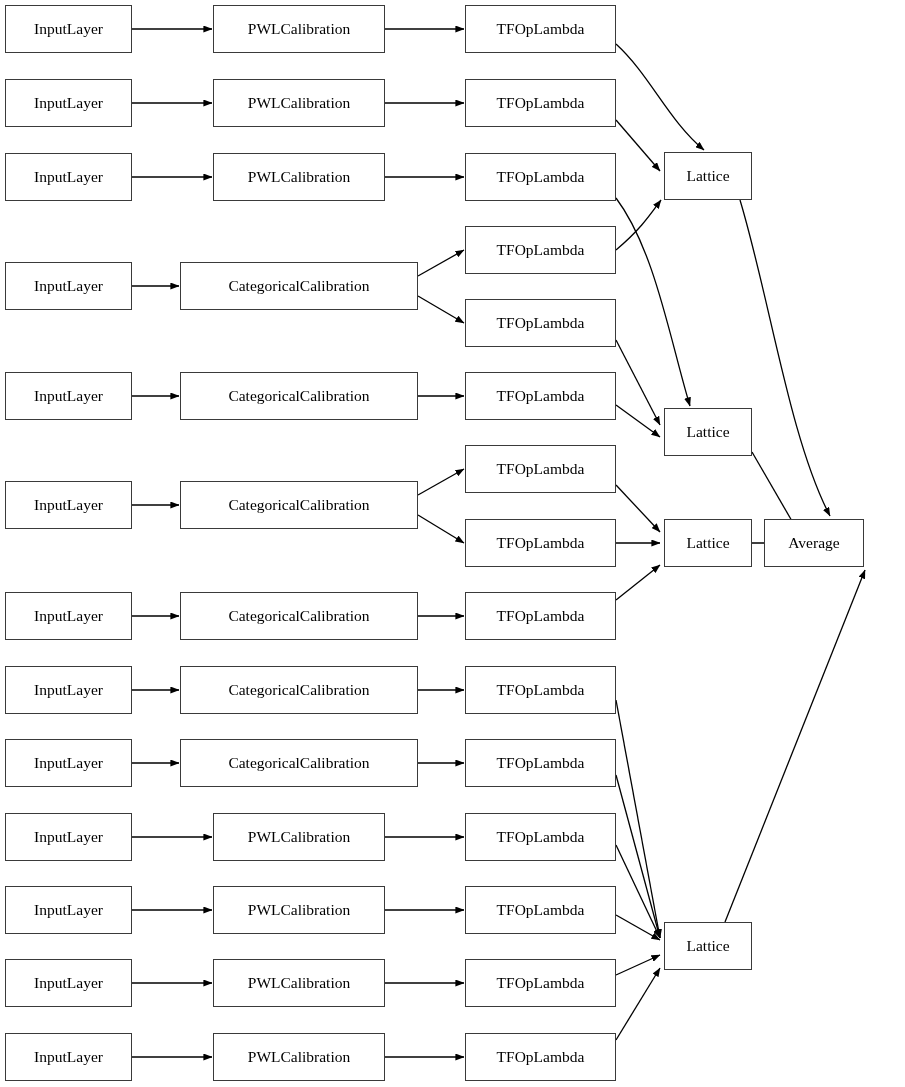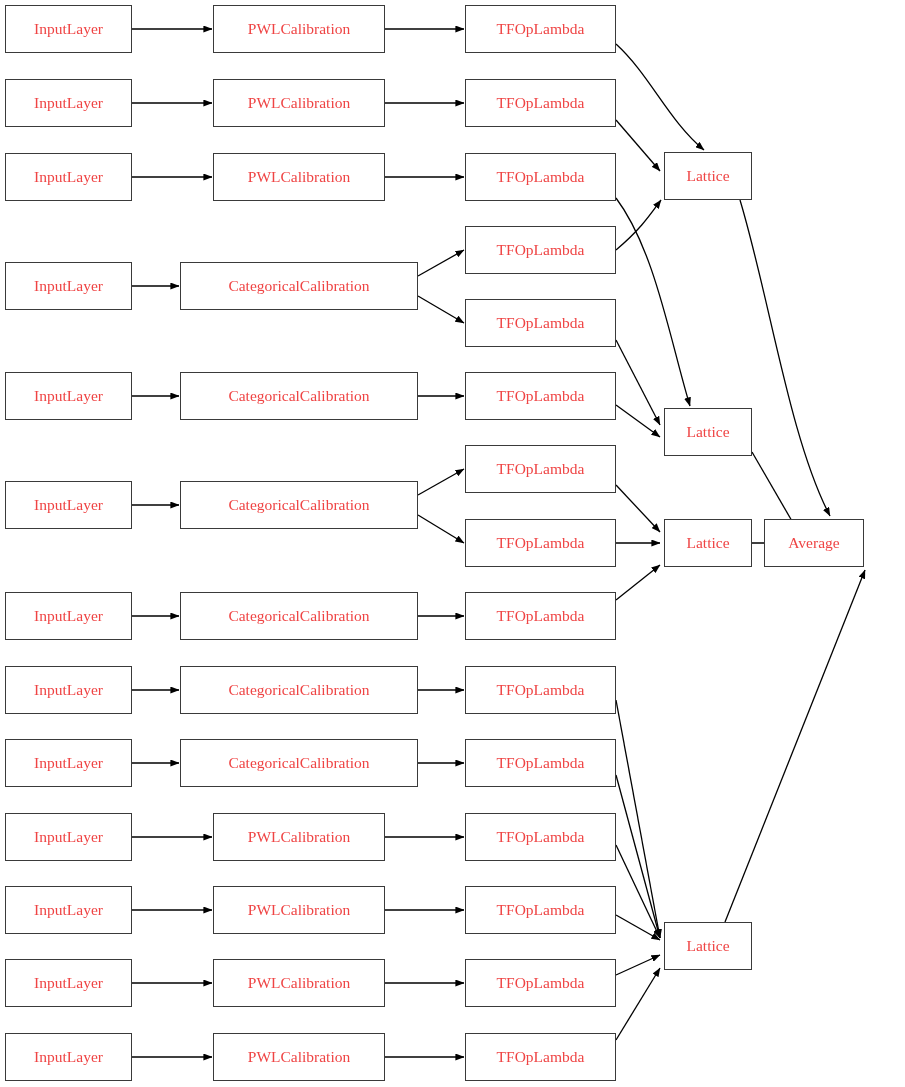--- a/index.html
+++ b/index.html
@@ -1,20 +1,20 @@
 <!DOCTYPE html>
 <html><head>
 <meta charset="utf-8">
 <style>
   html,body{margin:0;padding:0;background:#ffffff;}
   #canvas{position:relative;width:905px;height:1087px;background:#ffffff;
           font-family:"Liberation Serif","DejaVu Serif",serif;overflow:hidden;}
   .node{position:absolute;box-sizing:border-box;background:#ffffff;
         border:1px solid #3a3a3a;display:flex;align-items:center;justify-content:center;
-        font-size:15.5px;color:#ef4444;line-height:1;white-space:nowrap;}
+        font-size:15.5px;color:#000000;line-height:1;white-space:nowrap;}
   #edges{position:absolute;left:0;top:0;width:905px;height:1087px;}
 </style>
 </head>
 <body>
 
 <div id="canvas">
   <svg id="edges" viewBox="0 0 905 1087" xmlns="http://www.w3.org/2000/svg">
     <defs>
       <marker id="ah" markerWidth="9" markerHeight="7" refX="8.6" refY="3.5" orient="auto" markerUnits="userSpaceOnUse">
         <path d="M0,0 L9,3.5 L0,7 z" fill="#000000"></path>

